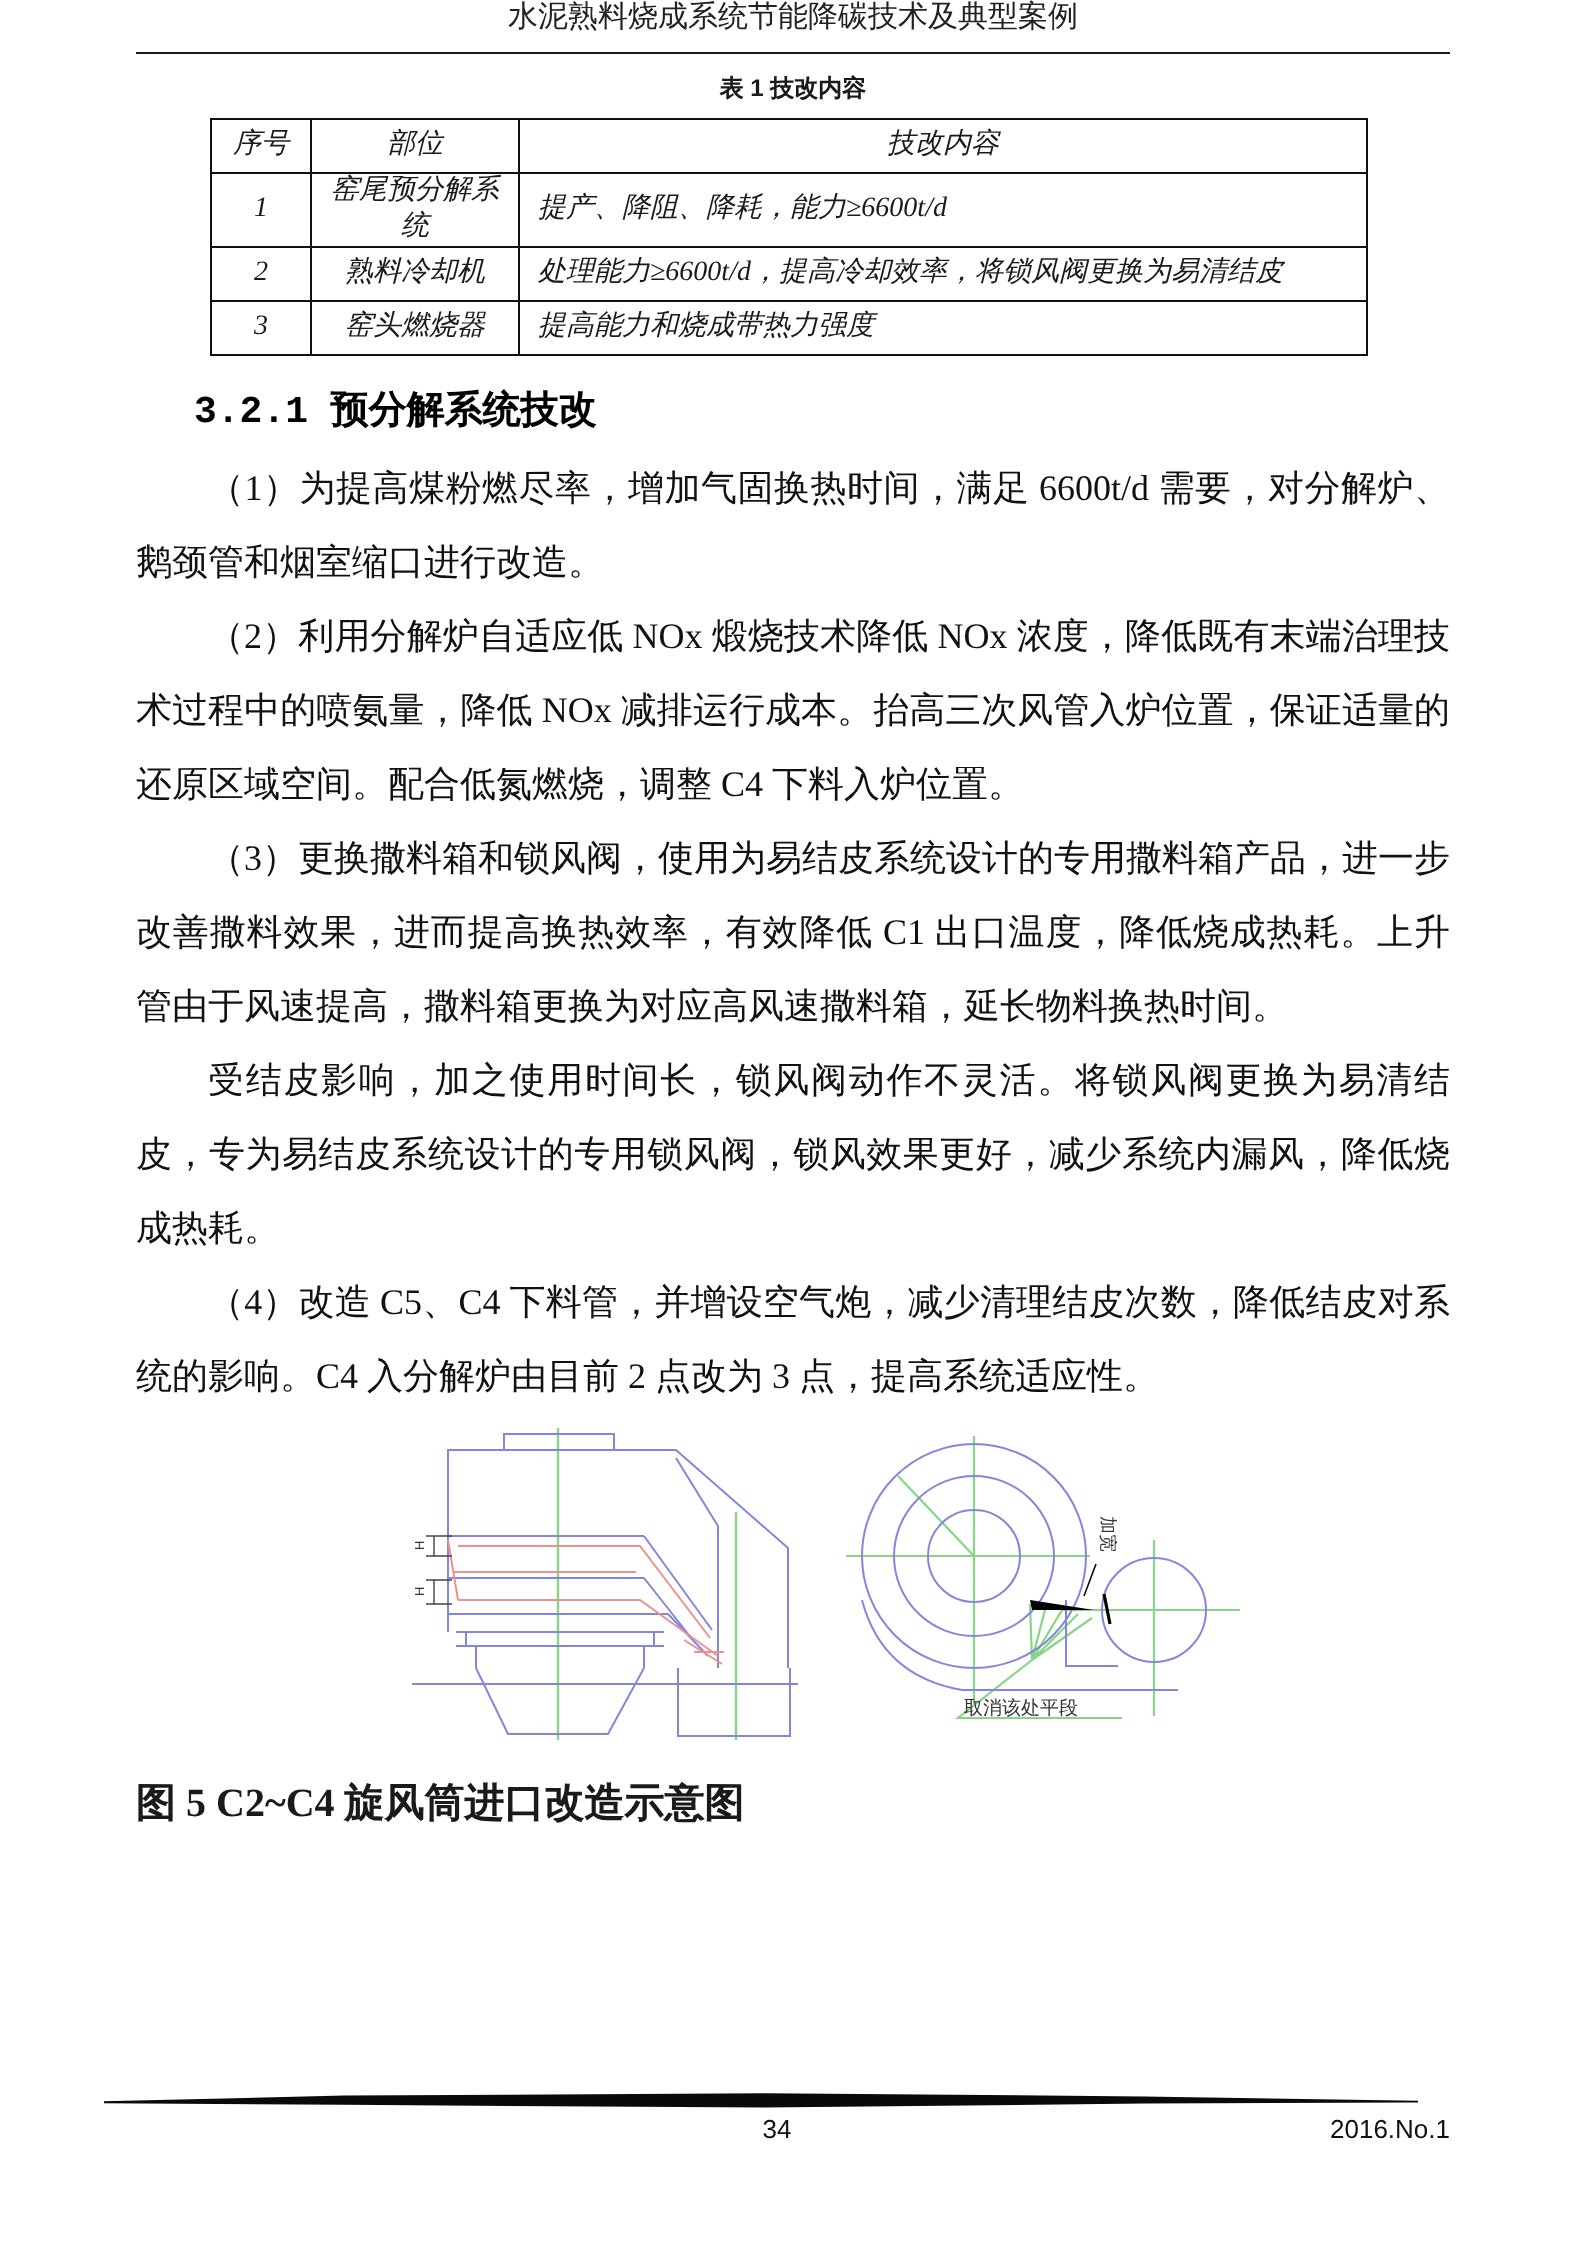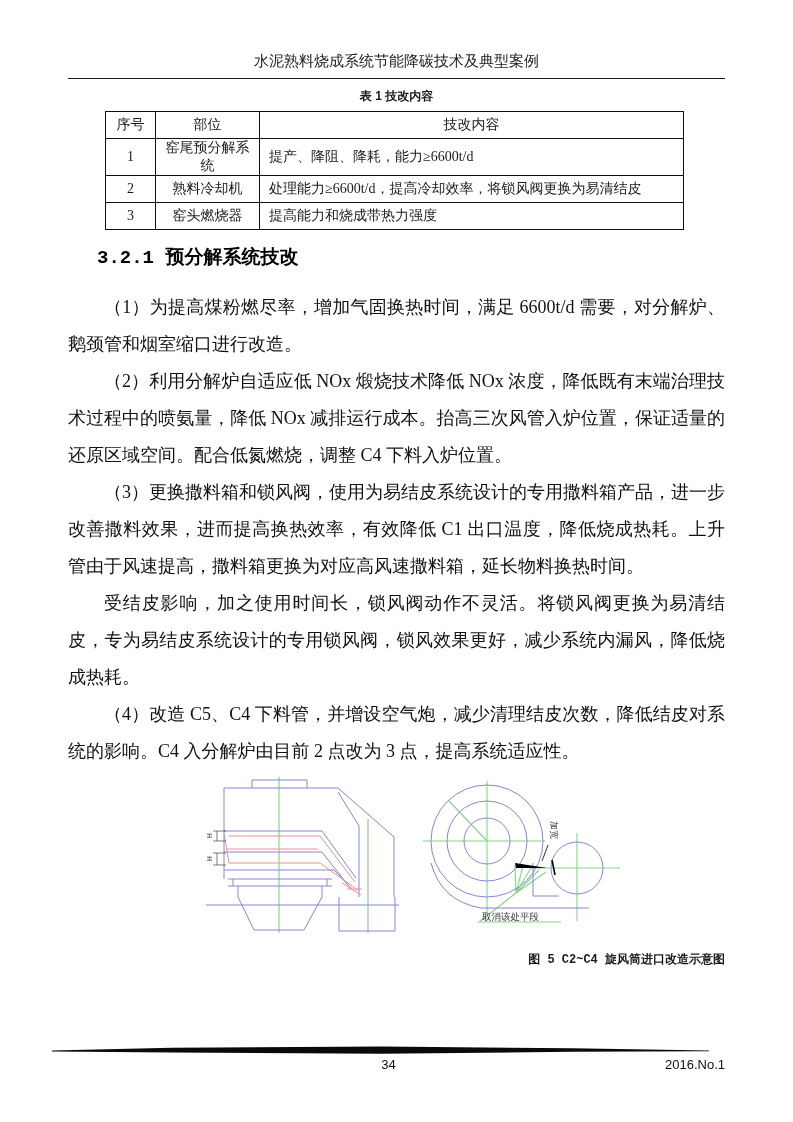--- a/index.html
+++ b/index.html
@@ -3,41 +3,41 @@
 <meta charset="utf-8">
 <style>
   html,body{margin:0;padding:0;}
   body{
     width:793px;height:1122px;background:#ffffff;position:relative;
     font-family:"Liberation Serif","DejaVu Serif",serif;color:#1a1a1a;
     overflow:hidden;
   }
   .content{padding:0 68px;position:relative;}
   
-  .running-head{padding-top:52px;text-align:center;font-size:15px;line-height:19px;color:#222;}
+  .running-head{text-align:center;font-size:15px;line-height:19px;color:#222;}
   .head-rule{border-top:1.8px solid #1a1a1a;margin-top:7px;}
   
   .table-caption{margin-top:9px;text-align:center;font-size:12px;font-weight:bold;
     font-family:"Liberation Sans","DejaVu Sans",sans-serif;}
-  table.mod-table{border-collapse:collapse;margin:6px 0 0 37px;table-layout:fixed;}
+  table.mod-table{border-collapse:collapse;margin:6px 0 0 37px;table-layout:fixed;font-style:italic;}
   table.mod-table td,table.mod-table th{
     border:1.5px solid #111;font-size:14px;font-weight:normal;height:26px;
     text-align:center;padding:0 4px;line-height:18px;
   }
   table.mod-table col.c1{width:50px;} table.mod-table col.c2{width:104px;} table.mod-table col.c3{width:424px;}
   table.mod-table td.left{text-align:left;padding-left:9px;}
   
   .sec-heading{margin-top:16px;padding-left:29px;font-size:19px;line-height:25px;font-weight:bold;
     font-family:Liberation Mono, monospace;color:#000;}
-  .paras{margin-top:18px;}
+  .paras{margin-top:7px;}
   .paras p{margin:0;font-size:18px;line-height:37px;text-align:justify;text-indent:2em;color:#111;}
   
   .figure-block{margin-top:5px;display:flex;align-items:flex-start;gap:16px;margin-left:118px;}
-  .fig-caption{margin-top:4px;text-align:right;font-size:12px;font-weight:bold;
-    font-family:Liberation Mono, monospace;}
+  .fig-caption{margin-top:4px;text-align:left;font-size:20px;font-weight:bold;
+    font-family:Liberation Serif, serif;}
   svg text{font-family:"Liberation Sans","DejaVu Sans",sans-serif;}
   
   .footer{position:absolute;left:52px;right:68px;top:1046px;}
   .footer-texts{display:flex;justify-content:space-between;margin-top:2px;
     font-family:"Liberation Sans","DejaVu Sans",sans-serif;font-size:13px;color:#111;}
   .footer-texts .spacer{width:60px;}
 </style>
 </head>
 <body>
 

